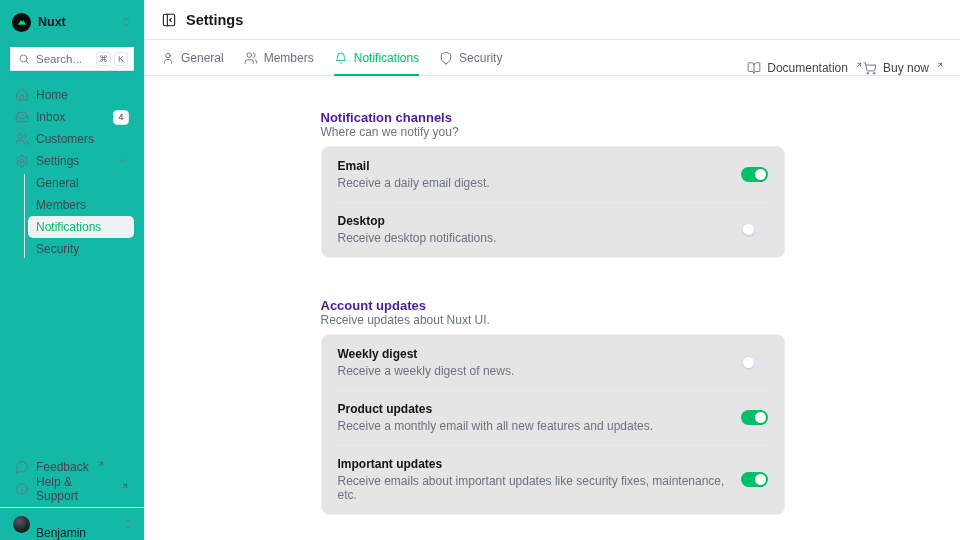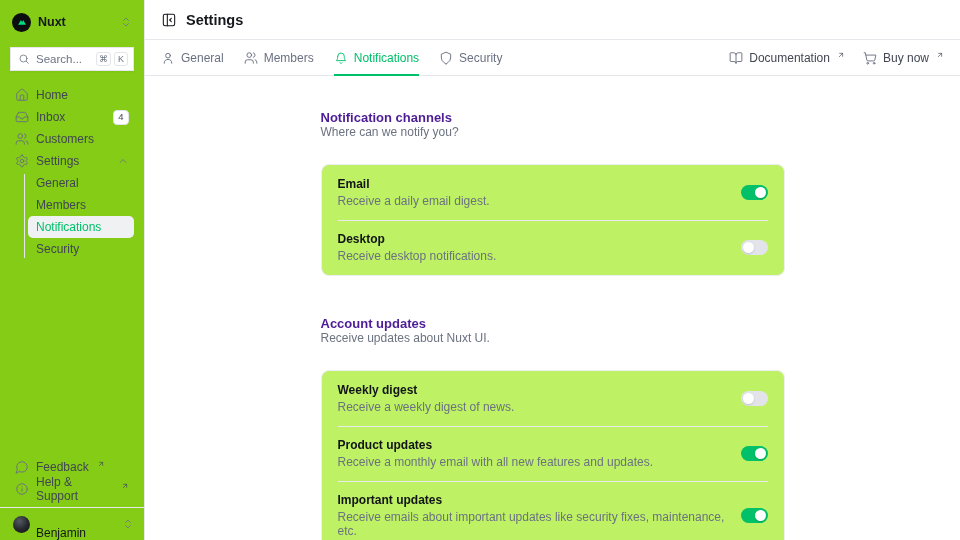--- a/index.html
+++ b/index.html
@@ -11,21 +11,21 @@
   }
   :root { --primary:#00C16A; --border:#e5e7eb; --muted:#6b7280; }
 
   svg.ic { width:14px; height:14px; stroke:currentColor; fill:none;
            stroke-width:1.6; stroke-linecap:round; stroke-linejoin:round; flex:none; }
   svg.ic-sm { width:12px; height:12px; }
   svg.ext { width:8px; height:8px; stroke:currentColor; fill:none; stroke-width:2;
             stroke-linecap:round; stroke-linejoin:round; margin:-6px 0 0 1px; flex:none; }
 
   
-  .sidebar { width:145px; flex:none; background:#84cc16; border-right:1px solid var(--border);
+  .sidebar { width:145px; flex:none; background:#14b8a6; border-right:1px solid var(--border);
              display:flex; flex-direction:column; }
   .sidebar-main { flex:1; display:flex; flex-direction:column; padding:10px 10px 0; min-height:0; }
 
   .workspace { display:flex; align-items:center; gap:7px; height:24px; margin-bottom:13px;
                padding:0 2px; border-radius:5px; cursor:pointer; }
   .logo-circle { width:19px; height:19px; border-radius:50%; background:#0b0d0e;
                  display:flex; align-items:center; justify-content:center; }
   .logo-circle svg { width:12px; height:12px; }
   .workspace-name { font-size:12.5px; font-weight:700; }
   .workspace .spacer, .mla { margin-left:auto; }
@@ -69,32 +69,32 @@
   .page-title { font-size:14.5px; font-weight:700; }
 
   .tabbar { height:36px; flex:none; display:flex; align-items:stretch;
             padding:0 16px; border-bottom:1px solid var(--border); }
   .tabs { display:flex; gap:20px; }
   .tab { position:relative; display:flex; align-items:center; gap:6px; font-size:12px;
          font-weight:500; color:#697080; cursor:pointer; }
   .tab.active { color:var(--primary); }
   .tab.active::after { content:""; position:absolute; left:0; right:0; bottom:-1px;
                        height:2px; background:var(--primary); }
-  .tab-actions { margin-left:auto; display:flex; align-items:center; gap:18px; }
+  .tab-actions { margin-left:auto; display:flex; align-items:flex-end; }
   .action-link { display:flex; align-items:center; gap:6px; font-size:12px; font-weight:500;
                  color:#414651; cursor:pointer; }
   .action-link .ic { color:#697080; }
 
   .content { flex:1; overflow:hidden; padding-top:34px; }
   .col { width:464px; margin:0 auto; }
   .section { margin-bottom:40px; }
   .sec-heading { font-size:13px; font-weight:700; color:#4c1d95; }
   .sec-sub { font-size:12px; color:var(--muted); }
 
-  .card { margin-top:25px; background:#bef264; border:1px solid #eceef1; border-radius:8px; }
+  .card { margin-top:7px; background:#e5e5e5; border:1px solid #eceef1; border-radius:8px; }
   .row { position:relative; display:flex; align-items:center; padding:12px 16px; }
   .row + .row::before { content:""; position:absolute; top:0; left:16px; right:16px;
                         height:1px; background:#e8eaed; }
   .row-title { font-size:12px; font-weight:600; color:#121417; }
   .row-desc { font-size:12px; color:var(--muted); margin-top:3px; }
 
   .toggle { margin-left:auto; width:27px; height:15px; border-radius:999px; background:#e2e4e9;
             position:relative; flex:none; cursor:pointer; }
   .toggle .knob { position:absolute; top:2px; left:2px; width:11px; height:11px;
                   border-radius:50%; background:#fff; box-shadow:0 1px 2px rgba(0,0,0,.15); }

